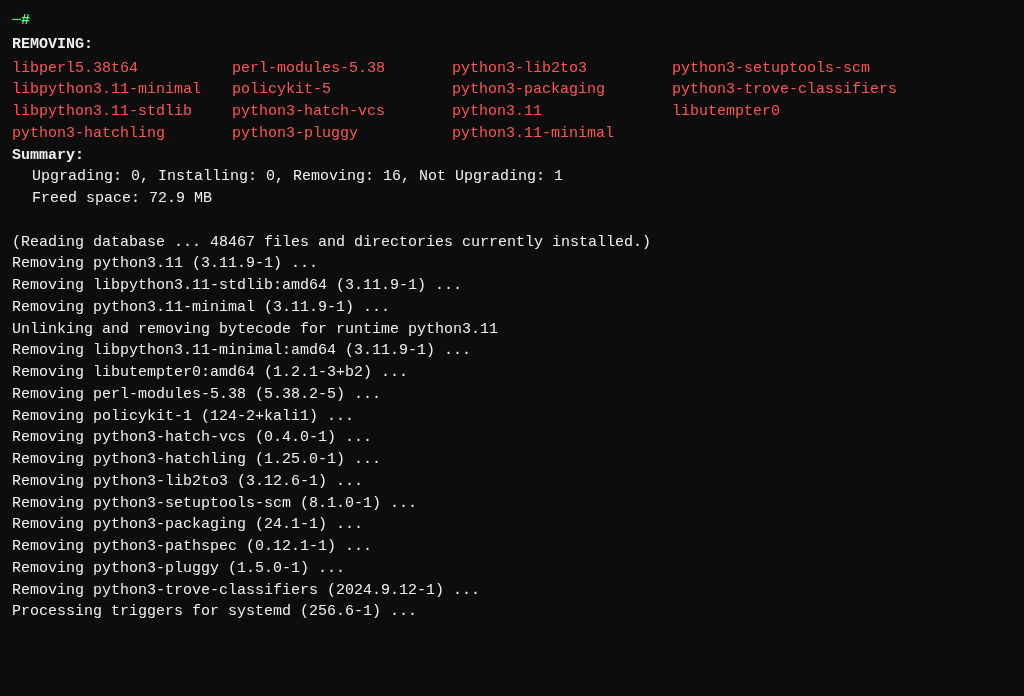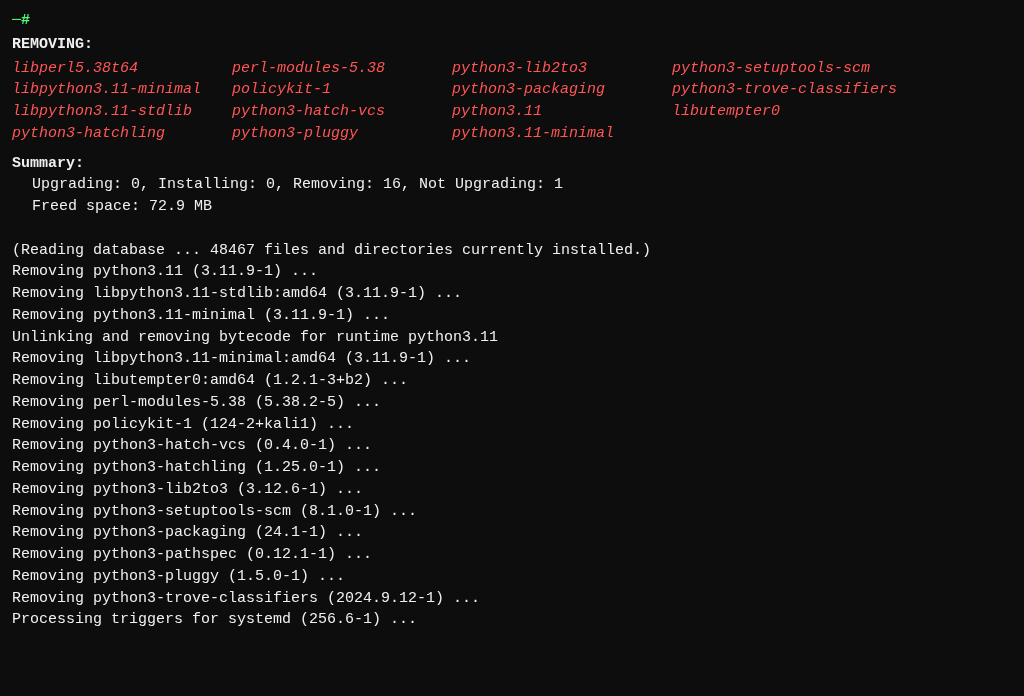--- a/index.html
+++ b/index.html
@@ -49,22 +49,20 @@
 
     .removing-header {
       color: #f0f0f0;
       font-weight: bold;
       margin-bottom: 2px;
     }
 
     .packages-grid {
       display: grid;
       grid-template-columns: 220px 220px 220px 360px;
-      margin-bottom: 8px;
-      font-style: italic;
     }
 
     .pkg-red {
       color: #ff5555;
     }
 
     .summary-section {
     }
 
     .summary-header {
@@ -98,21 +96,21 @@
   <div class="removing-header">REMOVING:</div>
 
   <div class="packages-grid">
 
     <span class="pkg-red">libperl5.38t64</span>
     <span class="pkg-red">perl-modules-5.38</span>
     <span class="pkg-red">python3-lib2to3</span>
     <span class="pkg-red">python3-setuptools-scm</span>
 
     <span class="pkg-red">libpython3.11-minimal</span>
-    <span class="pkg-red">policykit-1</span>
+    <span class="pkg-red">policykit-5</span>
     <span class="pkg-red">python3-packaging</span>
     <span class="pkg-red">python3-trove-classifiers</span>
 
     <span class="pkg-red">libpython3.11-stdlib</span>
     <span class="pkg-red">python3-hatch-vcs</span>
     <span class="pkg-red">python3.11</span>
 
     <span class="pkg-red">libutempter0</span>
     <span class="pkg-red">python3-hatchling</span>
     <span class="pkg-red">python3-pluggy</span>

